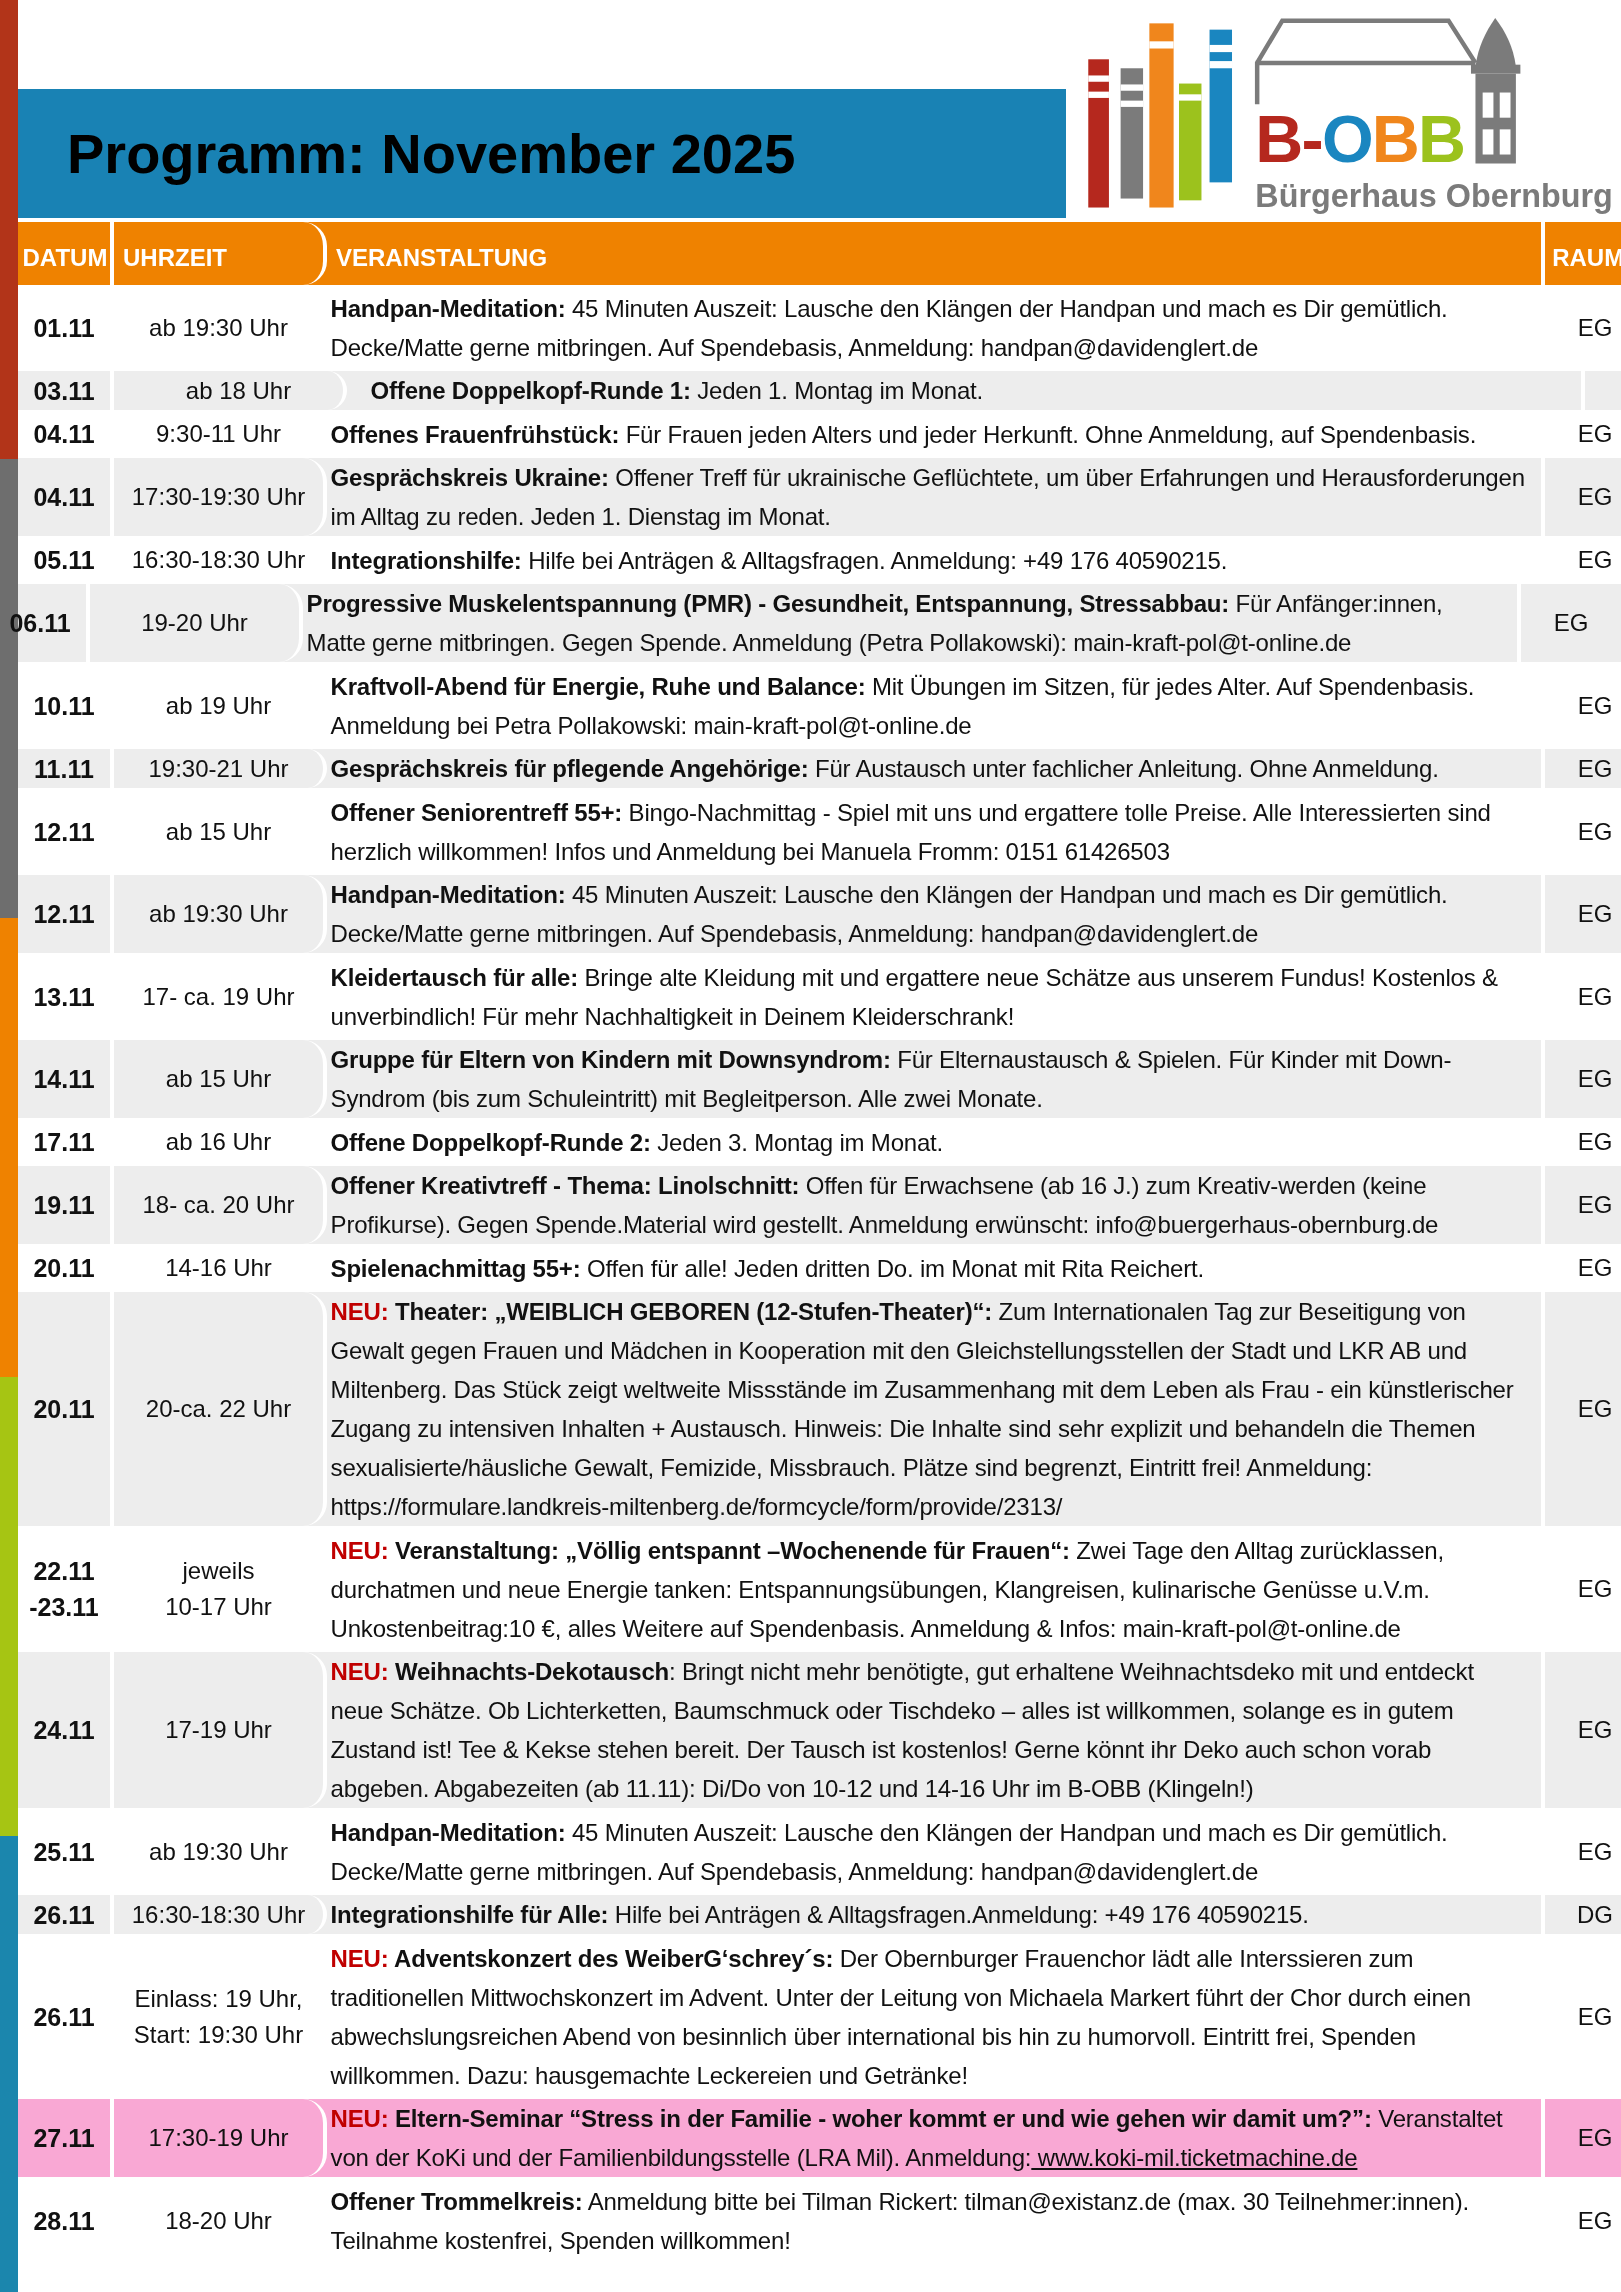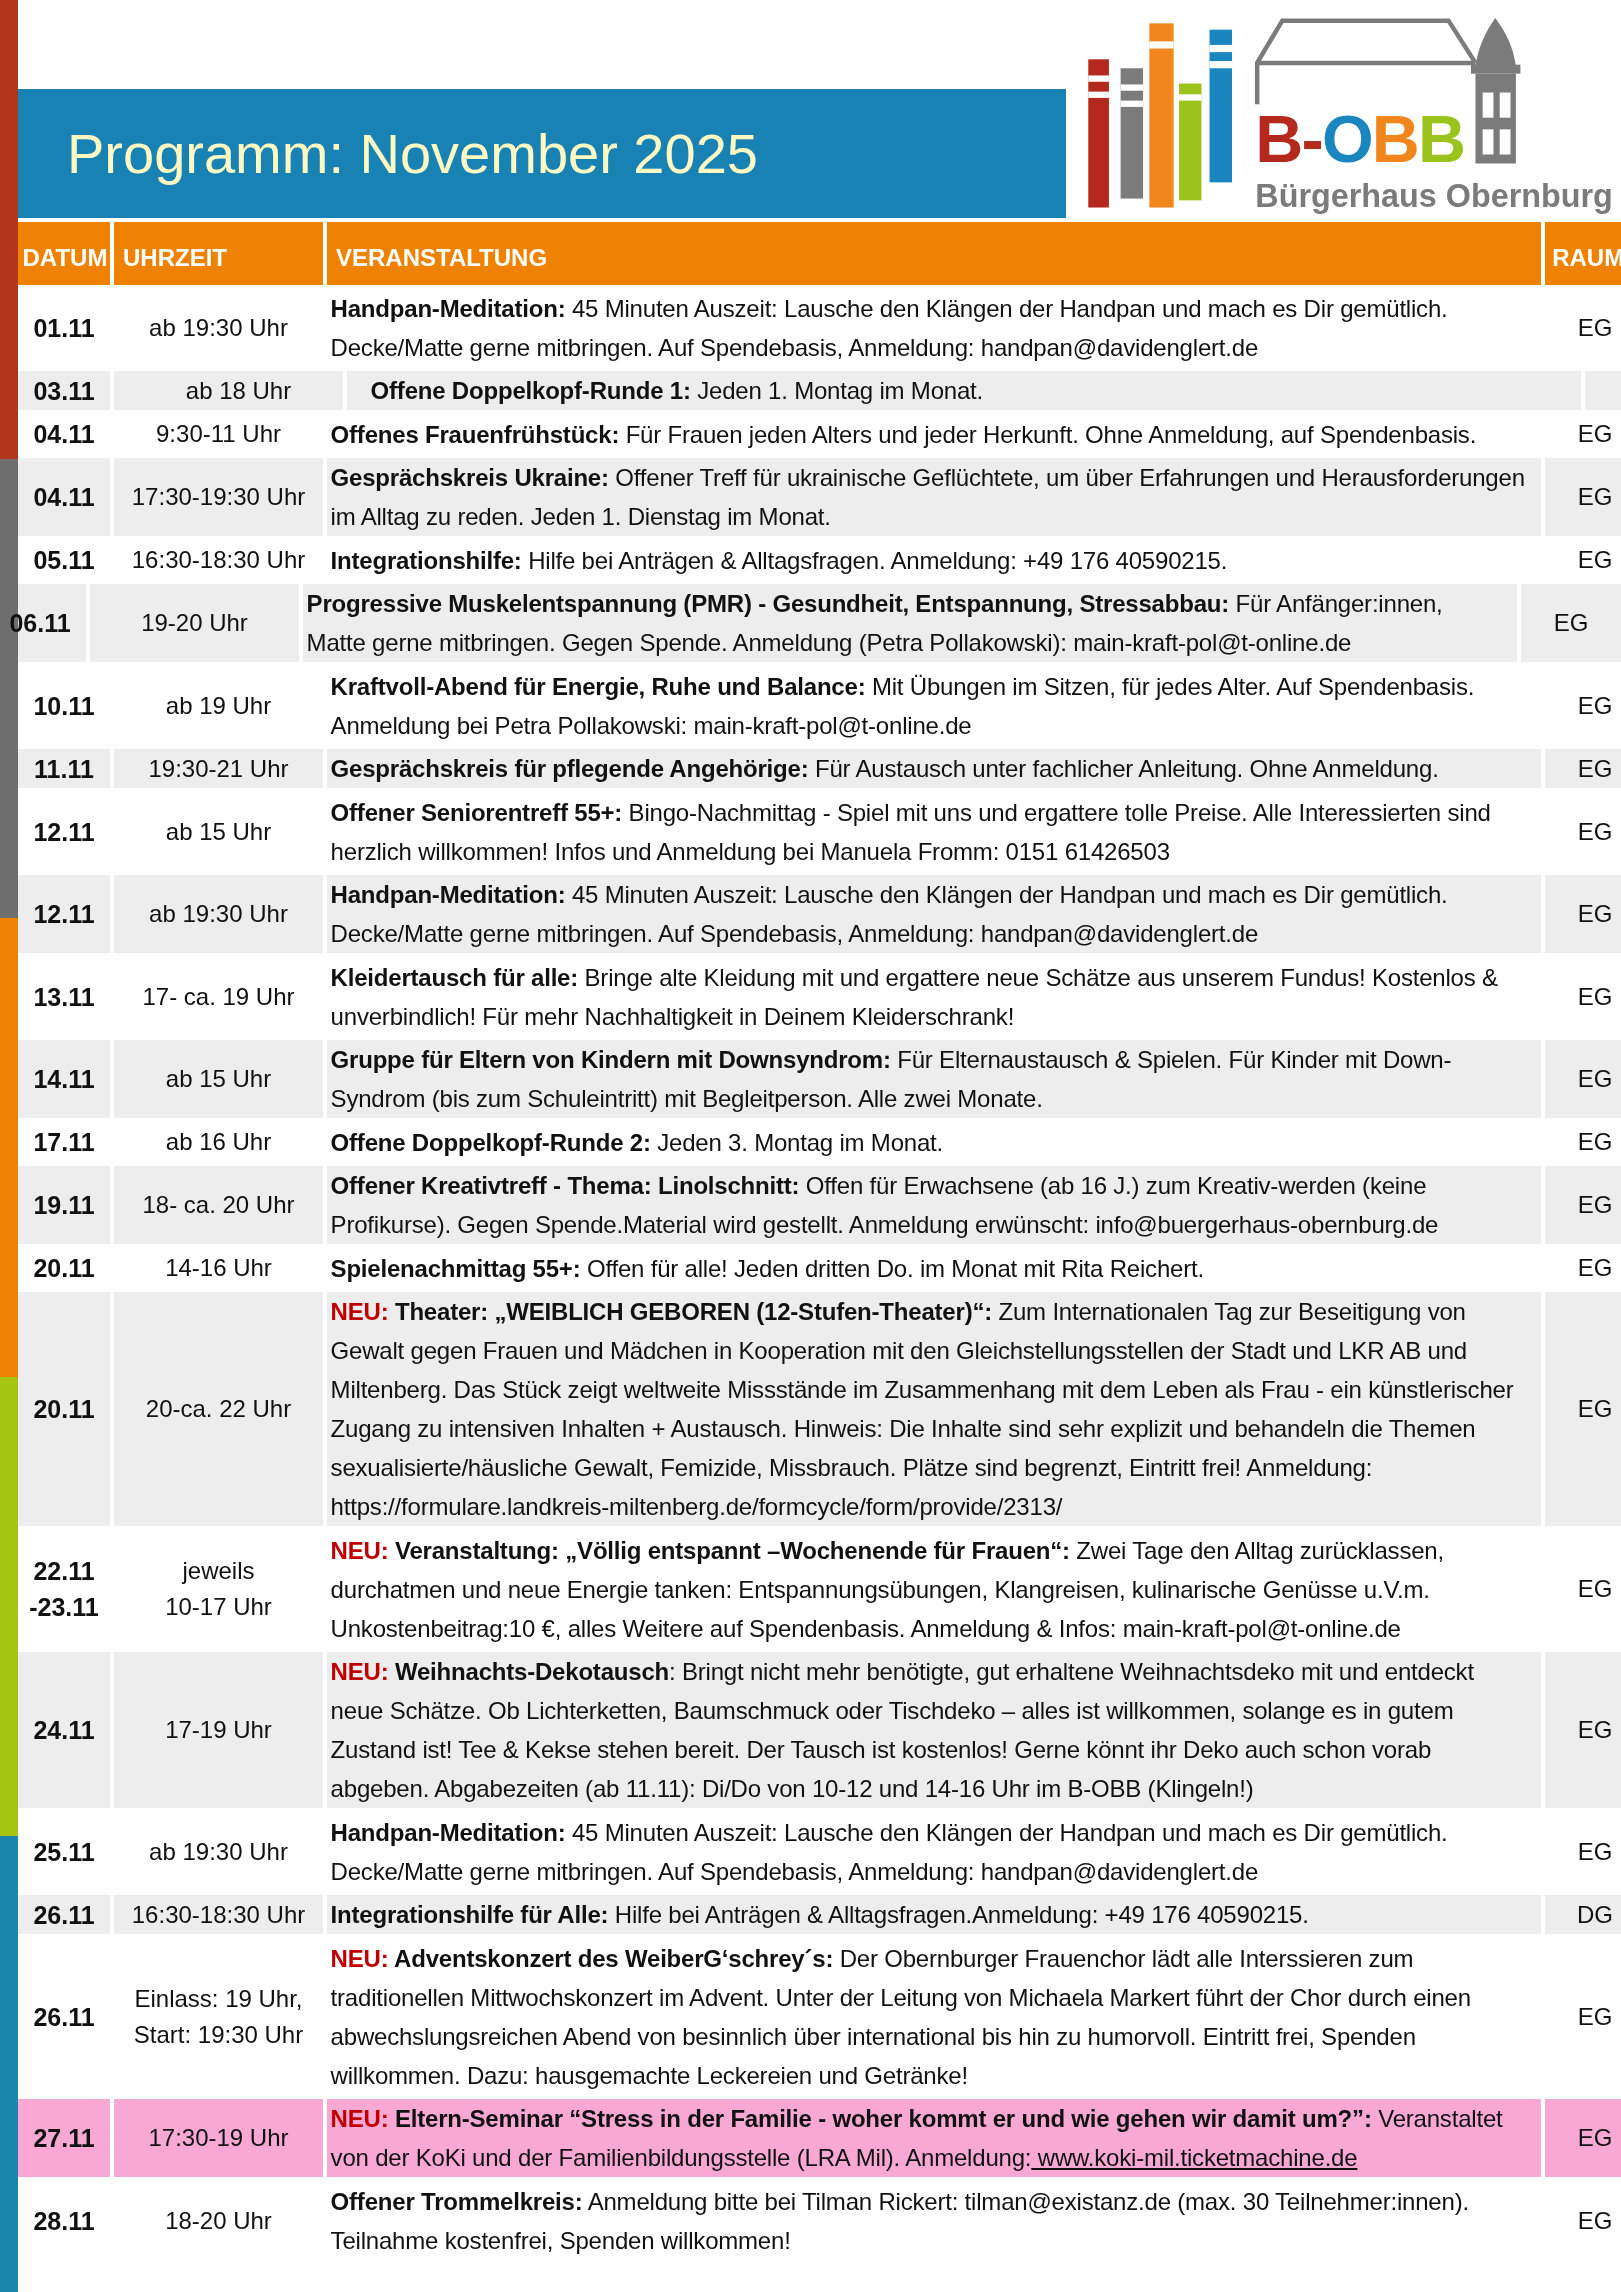--- a/index.html
+++ b/index.html
@@ -11,35 +11,35 @@
   
   .stripe{position:absolute;left:0;top:0;width:18px;height:2293px;}
   .stripe .seg{width:18px;height:459px;}
   
   .banner{
     position:absolute;left:18px;top:89px;width:1048px;height:129px;
     background:#1982b4;display:flex;align-items:center;
   }
   .banner h1{
     margin:0;padding-left:49px;font-size:56px;line-height:1;
-    font-weight:normal;color:#fef9c3;white-space:nowrap;
+    font-weight:bold;color:#000000;white-space:nowrap;
   }
   
   .logo{position:absolute;left:1073px;top:5.4px;width:548px;height:211px;}
   .logo svg{width:100%;height:100%;}
   
   .table{position:absolute;left:18px;top:222px;width:1603px;}
   .thead{display:flex;background:#ef8200;height:63px;margin-bottom:3.6px;}
   .thead .cell{
     display:flex;align-items:flex-start;padding-top:22px;
     color:#fff;font-weight:bold;font-size:24px;letter-spacing:0;
   }
   .cell{box-sizing:border-box;flex:0 0 auto;}
   .w-date{width:96px;border-right:4.5px solid #fff;}
-  .w-time{width:213px;border-right:4.5px solid #fff;}
+  .w-time{width:213px;border-right:4.5px solid #fff;border-radius:24px;}
   .w-event{width:1218px;border-right:4.5px solid #fff;}
   .w-room{width:100px;}
   .thead .w-date{padding-left:4.5px;}
   .thead .w-time{padding-left:9px;}
   .thead .w-event{padding-left:9px;}
   .thead .w-room{padding-left:7.2px;}
   .row{display:flex;background:#fff;margin-bottom:4.5px;min-height:39px;}
   .row.shaded{background:#ededed;}
   .c-date{
     display:flex;align-items:center;justify-content:center;text-align:center;

